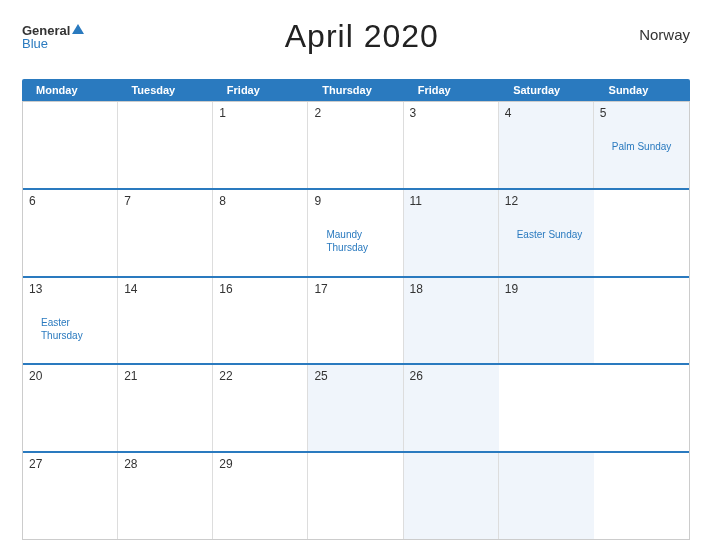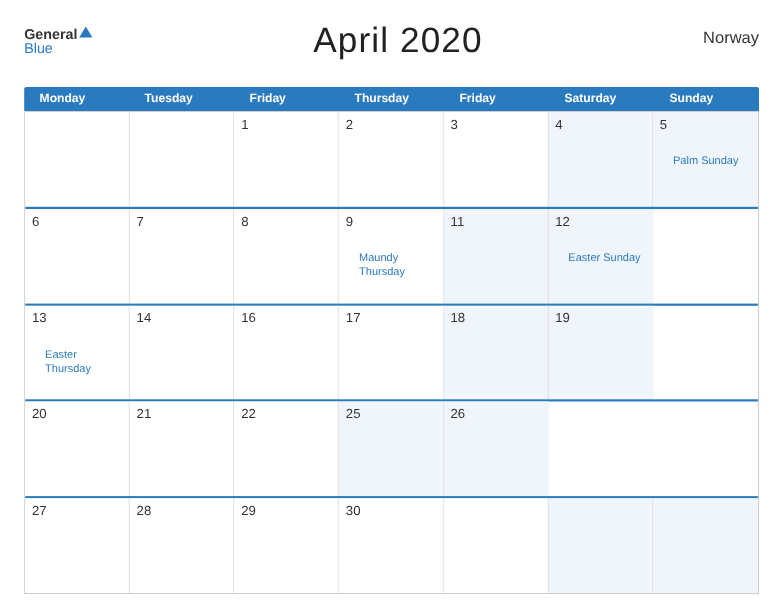--- a/index.html
+++ b/index.html
@@ -258,22 +258,19 @@
         <div class="cal-week">
           <div class="cal-cell">
             <span class="day-num">27</span>
           </div>
           <div class="cal-cell">
             <span class="day-num">28</span>
           </div>
           <div class="cal-cell">
             <span class="day-num">29</span>
           </div>
-          <div class="cal-cell">
-            <span class="day-num">30</span>
-          </div>
           <div class="cal-cell empty"></div>
           <div class="cal-cell empty saturday"></div>
           <div class="cal-cell empty sunday"></div>
         </div>
       </div>
   </div>
 </div>
 
 </body></html>

